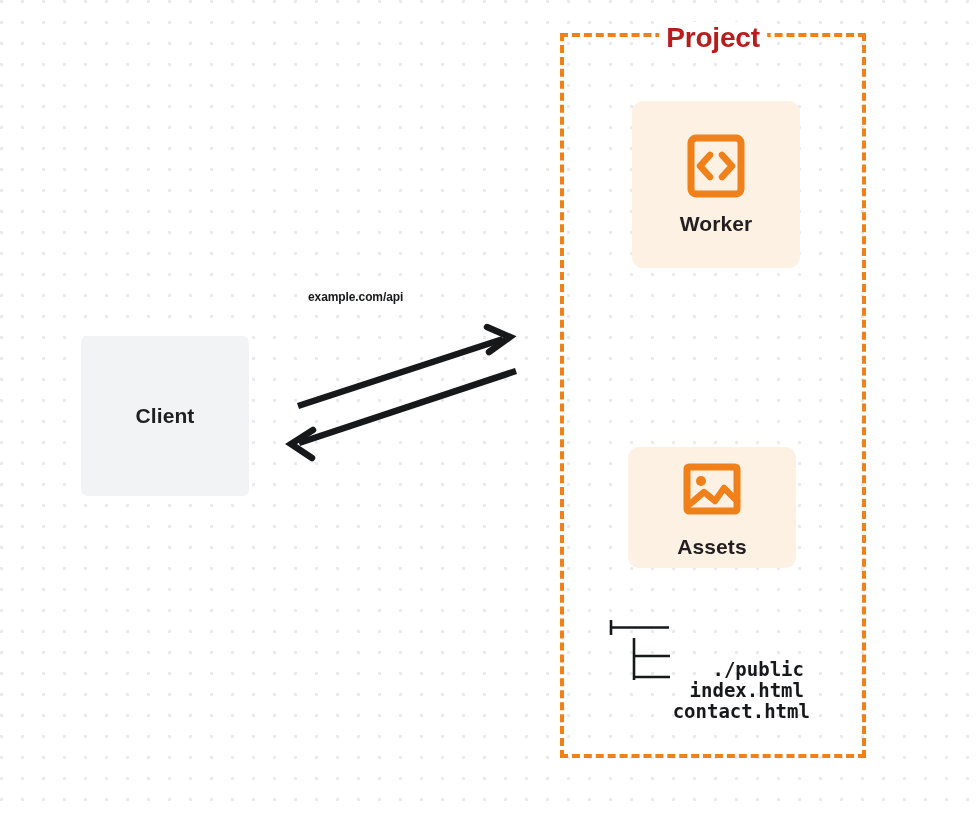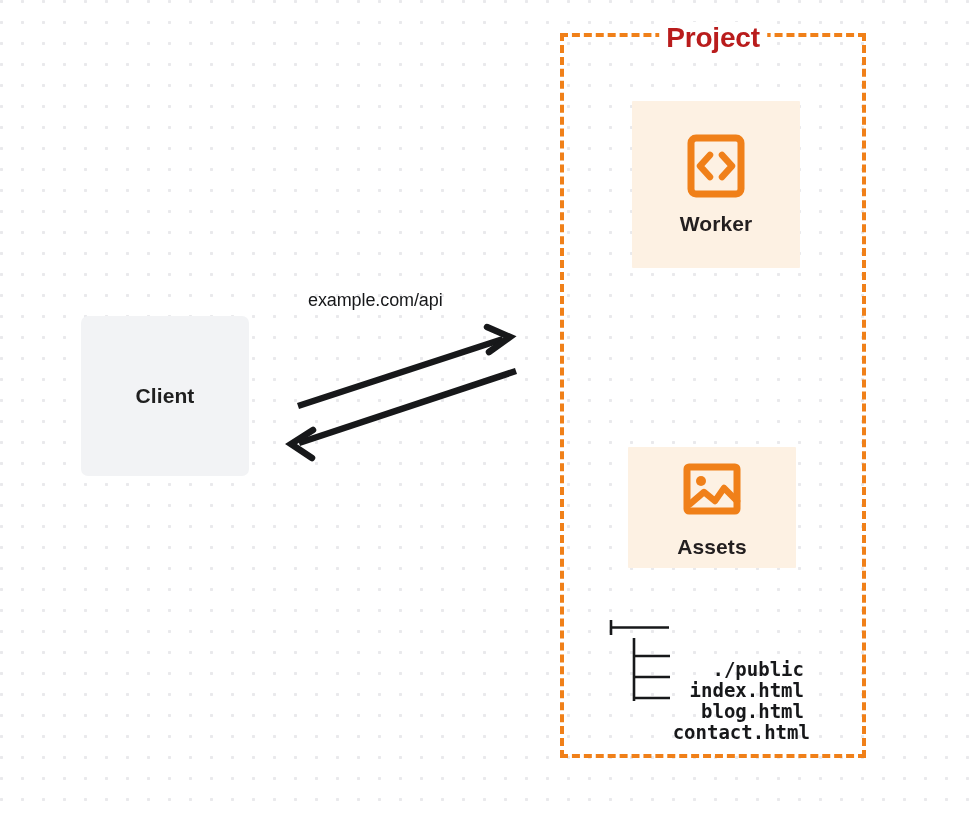--- a/index.html
+++ b/index.html
@@ -16,21 +16,21 @@
     background-size: 21px 21px;
     background-position: 12px 12px;
     font-family: "Liberation Sans", sans-serif;
     overflow: hidden;
   }
 
   
   .client-box {
     position: absolute;
     left: 81px;
-    top: 316px;
+    top: 336px;
     width: 168px;
     height: 160px;
     background: #f2f3f5;
     border-radius: 7px;
     display: flex;
     align-items: center;
     justify-content: center;
   }
   .client-label {
     font-size: 21px;
@@ -46,22 +46,22 @@
     top: 0;
     width: 980px;
     height: 818px;
     pointer-events: none;
   }
 
   .edge-label {
     position: absolute;
     left: 308px;
     top: 290px;
-    font-size: 18px;
-    font-weight: normal;
+    font-size: 12px;
+    font-weight: bold;
     color: #17181a;
     letter-spacing: -0.1px;
     white-space: nowrap;
   }
 
   
   .project-group {
     position: absolute;
     left: 560px;
     top: 33px;
@@ -81,21 +81,21 @@
     font-weight: bold;
     color: #b91c1c;
     letter-spacing: -0.2px;
     white-space: nowrap;
   }
 
   
   .card {
     position: absolute;
     background: #fdf1e3;
-    border-radius: 1px;
+    border-radius: 11px;
     display: flex;
     flex-direction: column;
     align-items: center;
     justify-content: center;
   }
   .card-worker {
     left: 632px;
     top: 101px;
     width: 168px;
     height: 167px;
@@ -212,27 +212,20 @@
     </div>
 
     <div class="tree-row">
       <svg class="tree-child-connector" viewBox="0 0 40 21" xmlns="http://www.w3.org/2000/svg">
         <line x1="2" y1="0" x2="2" y2="21" stroke="#17181a" stroke-width="2.6"></line>
         <line x1="2" y1="18" x2="38" y2="18" stroke="#17181a" stroke-width="2.6"></line>
       </svg>
       <span class="tree-name">index.html</span>
     </div>
 
-    <div class="tree-row">
-      <svg class="tree-child-connector" viewBox="0 0 40 21" xmlns="http://www.w3.org/2000/svg">
-        <line x1="2" y1="0" x2="2" y2="21" stroke="#17181a" stroke-width="2.6"></line>
-        <line x1="2" y1="18" x2="38" y2="18" stroke="#17181a" stroke-width="2.6"></line>
-      </svg>
-      <span class="tree-name">blog.html</span>
-    </div>
 
     <div class="tree-row">
       <svg class="tree-child-connector" viewBox="0 0 40 21" xmlns="http://www.w3.org/2000/svg">
         <line x1="2" y1="0" x2="2" y2="21" stroke="#17181a" stroke-width="2.6"></line>
         <line x1="2" y1="18" x2="38" y2="18" stroke="#17181a" stroke-width="2.6"></line>
       </svg>
       <span class="tree-name">contact.html</span>
     </div>
 
   </div>

